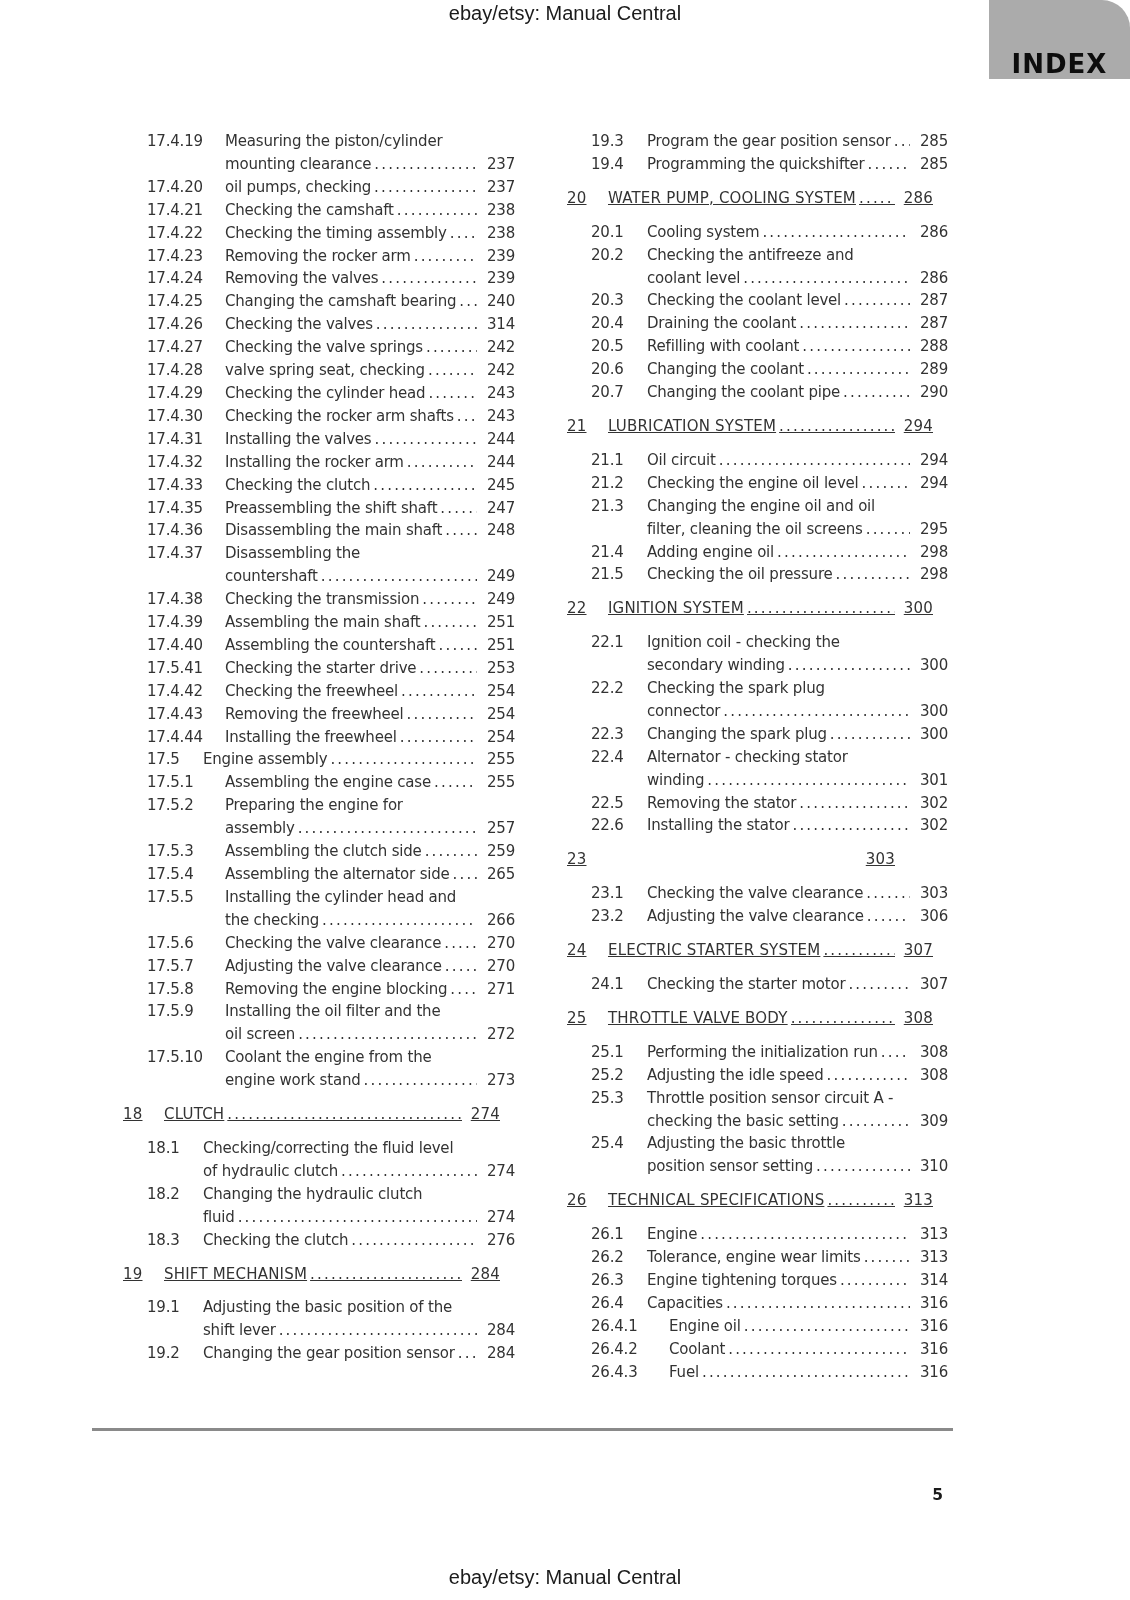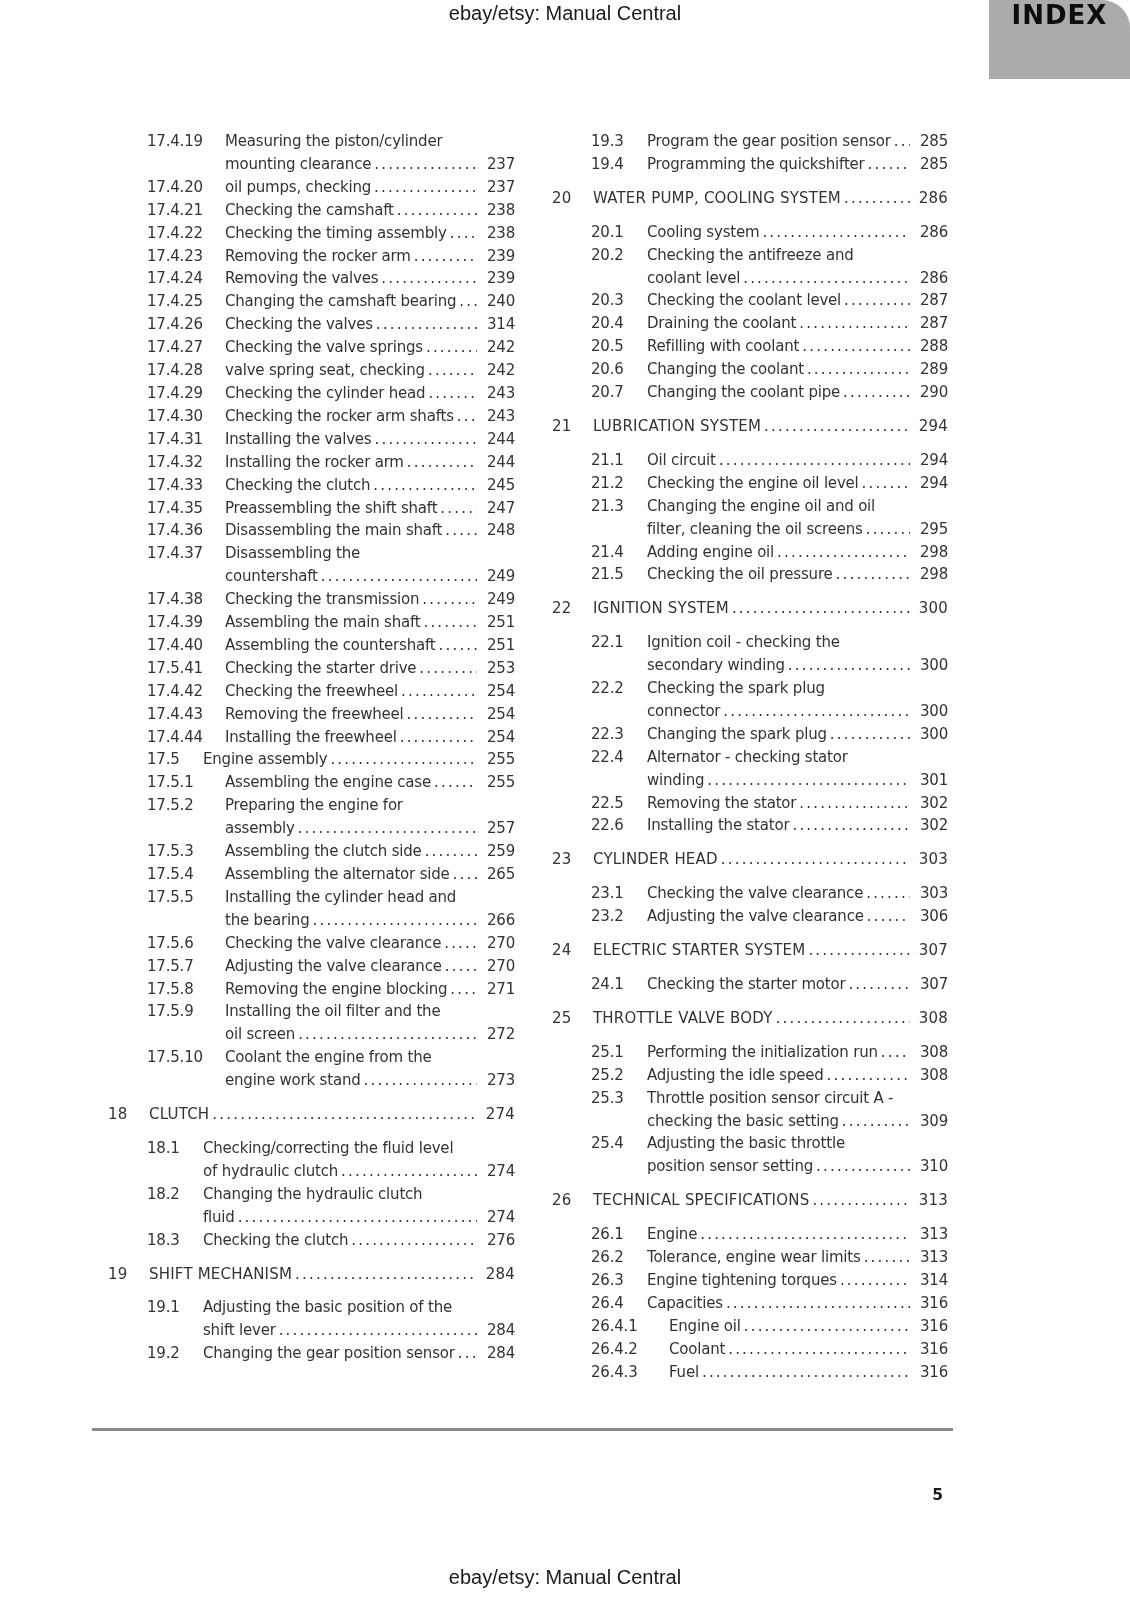--- a/index.html
+++ b/index.html
@@ -20,34 +20,34 @@
   .header-title{
     position:absolute;top:2px;left:0;right:0;
     text-align:center;
     font-family:"Liberation Sans",sans-serif;
     font-size:20px;color:#1b1b1b;
   }
   .index-box{
     position:absolute;top:0;right:0;
     width:141px;height:79px;
     background:var(--index-bg);
-    display:flex;align-items:flex-start;justify-content:center;
+    display:flex;align-items:flex-end;justify-content:center;
   }
   .index-label{
     font-weight:bold;font-size:26px;letter-spacing:1px;color:#0d0d0d;
   }
   .toc{
     position:absolute;left:108px;top:130px;
     display:flex;gap:37px;
     font-size:15px;letter-spacing:-0.2px;line-height:22.9px;
   }
   .col-left{width:407px;}
   .col-right{width:396px;}
   .entry{display:grid;}
-  .lvl1{grid-template-columns:41px 1fr 38px;margin:11px 0;letter-spacing:0.2px;}
+  .lvl1{grid-template-columns:41px 1fr 38px;margin:11px 15px;letter-spacing:0.2px;text-decoration:underline;}
   .lvl2{grid-template-columns:56px 1fr 38px;margin-left:39px;}
   .lvl3{grid-template-columns:78px 1fr 38px;margin-left:39px;}
   .lvl2,.lvl3{grid-auto-rows:min-content;}
   .num{white-space:nowrap;}
   .body{min-width:0;}
   .line{display:block;}
   .lastline{display:flex;align-items:baseline;}
   .lt{flex:0 0 auto;max-width:100%;}
   .dots{flex:1 1 0;min-width:6px;overflow:hidden;margin-left:3px;}
   .dots::after{
@@ -384,21 +384,21 @@
               <span class="dots"></span>
             </span>
           </span>
           <span class="page-num">265</span>
         </div>
         <div class="entry lvl3">
           <span class="num">17.5.5</span>
           <span class="body">
             <span class="line">Installing the cylinder head and</span>
             <span class="lastline">
-              <span class="lt">the bearing</span>
+              <span class="lt">the checking</span>
               <span class="dots"></span>
             </span>
           </span>
           <span class="page-num">266</span>
         </div>
         <div class="entry lvl3">
           <span class="num">17.5.6</span>
           <span class="body">
             <span class="lastline">
               <span class="lt">Checking the valve clearance</span>
@@ -754,26 +754,20 @@
           <span class="body">
             <span class="lastline">
               <span class="lt">Installing the stator</span>
               <span class="dots"></span>
             </span>
           </span>
           <span class="page-num">302</span>
         </div>
         <div class="entry lvl1">
           <span class="num">23</span>
-          <span class="body">
-            <span class="lastline">
-              <span class="lt">CYLINDER HEAD</span>
-              <span class="dots"></span>
-            </span>
-          </span>
           <span class="page-num">303</span>
         </div>
         <div class="entry lvl2">
           <span class="num">23.1</span>
           <span class="body">
             <span class="lastline">
               <span class="lt">Checking the valve clearance</span>
               <span class="dots"></span>
             </span>
           </span>

